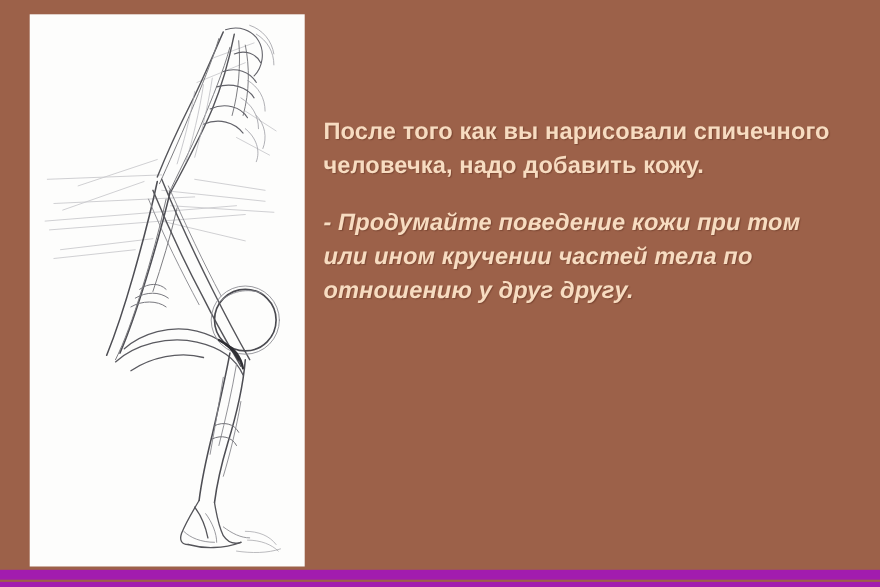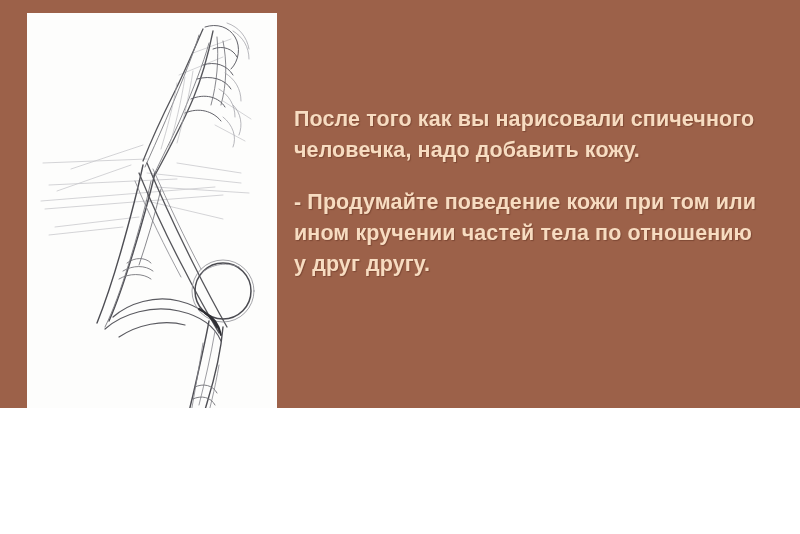--- a/index.html
+++ b/index.html
@@ -8,21 +8,21 @@
     padding: 0;
     background: #ffffff;
   }
   body {
     font-family: "Liberation Sans", sans-serif;
   }
 
   #slide {
     position: relative;
     width: 800px;
-    height: 408px;
+    height: 534px;
     overflow: hidden;
     background: #a21caf;
   }
 
   
   .slide-bg {
     position: absolute;
     left: 0;
     top: 0;
     width: 800px;
@@ -72,21 +72,21 @@
     color: #f7dcc1;
     font-family: "Liberation Sans", sans-serif;
     font-size: 21.5px;
     font-weight: bold;
     line-height: 31px;
     letter-spacing: 0.1px;
     text-shadow: 1px 1px 1px rgba(90, 45, 28, 0.45);
     margin: 0 0 21px 0;
     white-space: pre-line;
   }
-  .para:last-child { margin-bottom: 0; }
+  .para:last-child { margin-bottom: 0; font-style: italic; }
 </style>
 </head>
 <body>
 
 <div id="slide">
 
   <div class="slide-bg"></div>
 
   <div class="image-panel">
     <svg class="sketch" viewBox="0 0 250 502" xmlns="http://www.w3.org/2000/svg">

